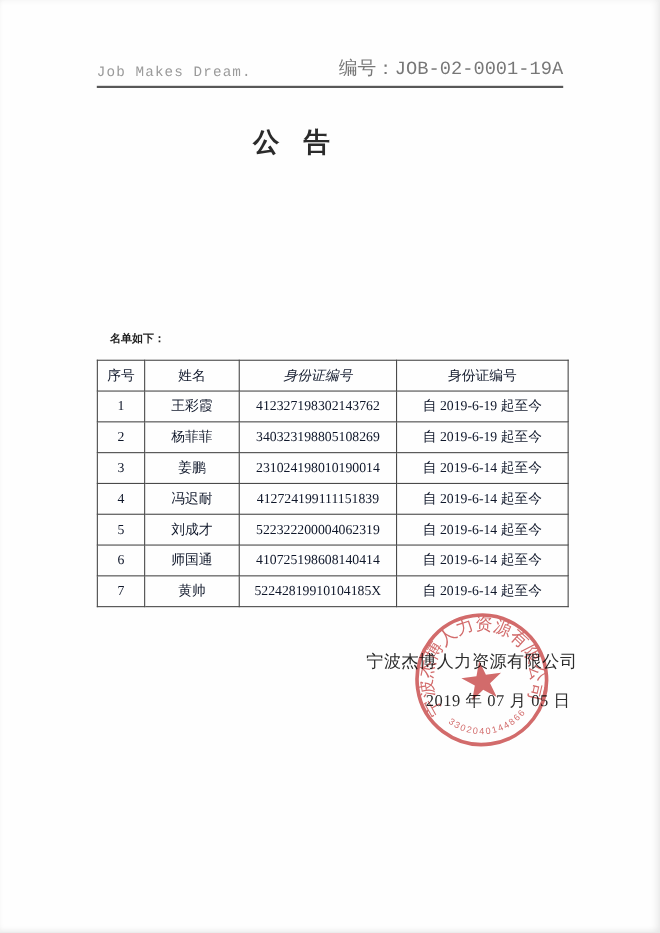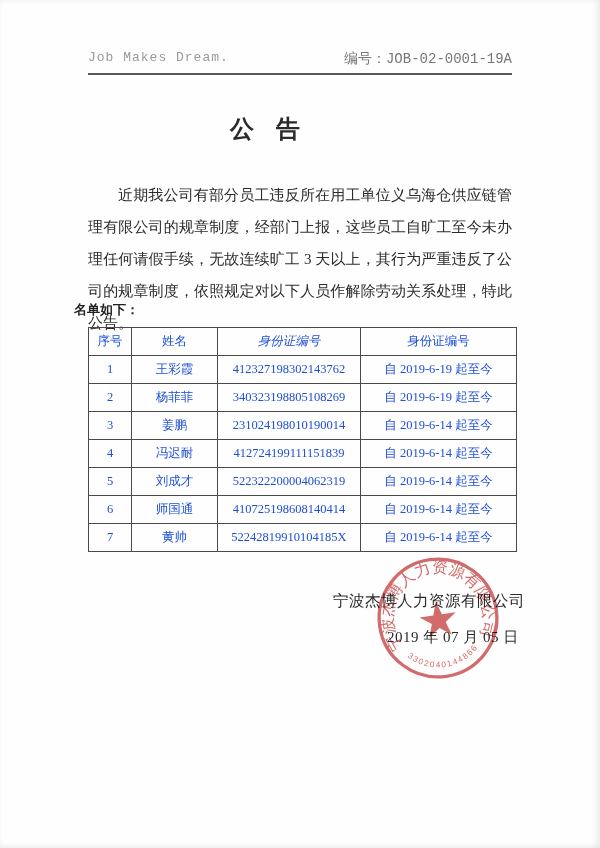--- a/index.html
+++ b/index.html
@@ -11,53 +11,53 @@
   .page{
     position:relative;
     width:600px;height:848px;
     background:#fefefe;
     overflow:hidden;
     box-shadow:inset -4px 0 6px rgba(0,0,0,0.06), inset 0 -3px 5px rgba(0,0,0,0.04);
   }
   
   .doc-header{
     position:absolute;left:88px;top:50px;width:424px;
-    display:flex;justify-content:space-between;align-items:flex-start;
+    display:flex;justify-content:space-between;align-items:flex-end;
     border-bottom:2px solid #585858;
     padding-bottom:5px;
     font-family:"Liberation Mono","DejaVu Sans Mono",monospace;
   }
   .slogan{font-size:13px;color:#9a9a9a;letter-spacing:1px;}
-  .doc-no{font-size:14px;color:#777;}
+  .doc-no{font-size:17px;color:#777;}
   
   .doc-title{
     position:absolute;top:113px;left:0;width:532px;
     text-align:center;
     font-size:24px;font-weight:bold;color:#2b2b2b;
     word-spacing:12px;letter-spacing:2px;
   }
   
   .doc-body{
     position:absolute;top:179px;left:88px;width:424px;
     font-size:15px;line-height:32px;color:#2b2b2b;
     text-align:justify;text-indent:2em;
   }
   .list-label{
-    position:absolute;top:301px;left:74px;
-    font-size:13px;font-weight:bold;color:#222;
+    position:absolute;top:301px;left:100px;
+    font-size:10px;font-weight:bold;color:#222;
   }
   
   .roster{
     position:absolute;top:327px;left:88px;
     border-collapse:collapse;table-layout:fixed;width:424px;
   }
   .roster td,.roster th{
     border:1px solid #4a4a4a;
     text-align:center;vertical-align:middle;
-    font-size:12.5px;font-weight:normal;color:#1d4ed8;
+    font-size:12.5px;font-weight:normal;color:#0f172a;
     height:27px;padding:0;overflow:hidden;white-space:nowrap;
   }
   .col-idx{width:42px;}
   .col-name{width:85px;}
   .col-id{width:142px;font-style:italic;}
   .col-time{width:155px;}
   
   .footer-company{
     position:absolute;top:591px;left:333px;
     font-size:15.5px;color:#2b2b2b;letter-spacing:0.5px;
@@ -78,21 +78,20 @@
 
 <div class="page">
 
   <div class="doc-header">
     <span class="slogan">Job Makes Dream.</span>
     <span class="doc-no"><span>编号：</span><span>JOB-02-0001-19A</span></span>
   </div>
 
   <div class="doc-title">公 告</div>
 
-  <div class="doc-body">近期我公司有部分员工违反所在用工单位义乌海仓供应链管理有限公司的规章制度，经部门上报，这些员工自旷工至今未办理任何请假手续，无故连续旷工 3 天以上，其行为严重违反了公司的规章制度，依照规定对以下人员作解除劳动关系处理，特此公告。</div>
 
   <div class="list-label">名单如下：</div>
 
   <table class="roster">
     <tbody>
       <tr>
         <th class="col-idx">序号</th>
         <th class="col-name">姓名</th>
         <th class="col-id">身份证编号</th>
         <th class="col-time">身份证编号</th>

